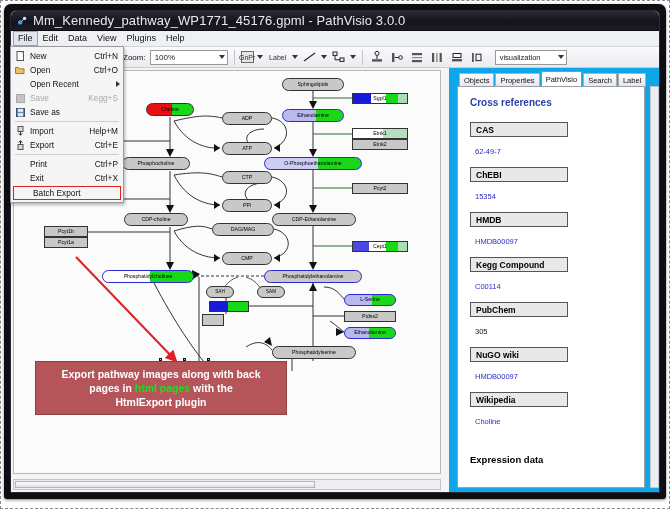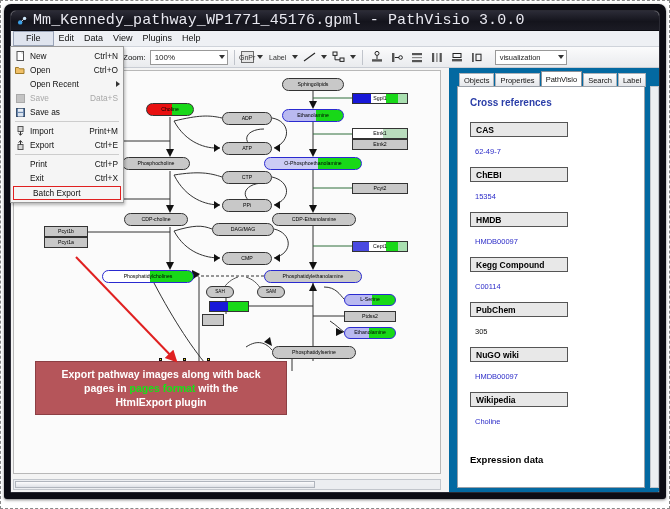--- a/index.html
+++ b/index.html
@@ -42,36 +42,36 @@
     border-bottom: 1px solid #0a0a10;
     display: flex; align-items: center;
     padding-left: 6px;
   }
   #app-icon {
     width: 11px; height: 11px; margin-right: 5px;
     position: relative; flex: 0 0 auto;
   }
   #app-icon svg { display:block; }
   #title-text {
-    color: #e8e8f0; font-size: 15px; letter-spacing: .1px;
-    white-space: nowrap; font-family:Liberation Mono, monospace;
+    color: #e8e8f0; font-size: 13px; letter-spacing: .1px;
+    white-space: nowrap; font-family:Liberation Sans, sans-serif;
   }
   
   #menubar {
     height: 16px; background: #eef0f4;
     border-bottom: 1px solid #cfd3da;
     display: flex; align-items: center; padding-left: 2px;
     position: relative; z-index: 40;
   }
   .menu-item {
     font-size: 9px; color: #111; padding: 1px 5px; line-height: 13px;
     cursor: default; white-space: nowrap;
   }
   .menu-item.active {
-    background: #dfe4ee; border: 1px solid #9aa4b8; padding: 0 12px;
+    background: #dfe4ee; border: 1px solid #9aa4b8; padding: 0 4px;
   }
   
   #toolbar {
     height: 21px; background: linear-gradient(180deg,#fbfbfc,#e9ebee);
     border-bottom: 1px solid #c8ccd3;
     display: flex; align-items: center; gap: 4px; padding-left: 112px;
     position: relative;
   }
   .tb-label { font-size: 8px; color: #111; }
   .zoom-combo {
@@ -137,21 +137,21 @@
   #annotation {
     position: absolute; left: 21px; top: 290px; width: 252px; height: 54px;
     background: #b5555a; border: 1px solid #8c3f44;
     color: #fff; font-size: 10.5px; font-weight: bold;
     display: flex; align-items: center; justify-content: center;
     text-align: center; line-height: 14px; padding: 0 6px; z-index: 20;
   }
   #annotation .hl { color: #19e019; }
   
   #rightpanel {
-    width: 210px; height: 426px; background: #0369a1;
+    width: 210px; height: 426px; background: #0ea5e9;
     padding: 4px 20px 4px 2px; position: relative;
   }
   #tabs { display:flex; align-items:flex-end; height:15px; padding-left:8px; gap:1px; }
   .tab {
     font-size: 7.5px; color:#111; padding: 2px 4px 2px;
     background: linear-gradient(180deg,#fdfdfd,#e3e5e9);
     border: 1px solid #adb1b8; border-bottom: none; line-height: 9px;
   }
   .tab.active { background:#ffffff; font-weight:normal; padding: 3px 4px 3px; border-color:#8e9299;}
   #panel-body {
@@ -486,21 +486,21 @@
                 <marker id="ah" markerWidth="7" markerHeight="7" refX="5" refY="3" orient="auto">
               <polygon points="0,0 6,3 0,6" fill="#e02020"></polygon>
                 </marker>
               </defs>
             <line x1="2" y1="2" x2="102" y2="106" stroke="#e02020" stroke-width="2" marker-end="url(#ah)"></line>
           </svg>
 
           <div id="annotation">
             <span>
               <span>Export pathway images along with back</span><br>
-              <span>pages in </span><span class="hl">pages format</span><span> with the</span><br>
+              <span>pages in </span><span class="hl">html pages</span><span> with the</span><br>
               <span>HtmlExport plugin</span>
             </span>
           </div>
         </div>
         <div id="hscroll-canvas">
           <div class="thumb"></div>
         </div>
       </div>
 
       <div id="rightpanel">
@@ -568,21 +568,21 @@
       <span class="fm-lbl">Open Recent</span>
       <span class="fm-arrow"></span>
     </div>
     <div class="fm-row disabled">
       <span class="fm-ico">
         <svg width="9" height="9">
             <rect x="0.5" y="0.5" width="8" height="8" fill="#c4c4c4" stroke="#aaa"></rect>
           </svg>
       </span>
       <span class="fm-lbl">Save</span>
-      <span class="fm-key">Data+S</span>
+      <span class="fm-key">Kegg+S</span>
     </div>
     <div class="fm-row">
       <span class="fm-ico">
         <svg width="9" height="9">
             <rect x="0.5" y="0.5" width="8" height="8" fill="#6d8ab0" stroke="#39506e"></rect>
             <rect x="2" y="0.8" width="5" height="3" fill="#e8eef6"></rect>
             <rect x="2" y="5" width="5" height="3.5" fill="#dbe4ef"></rect>
           </svg>
       </span>
       <span class="fm-lbl">Save as</span>
@@ -590,21 +590,21 @@
     </div>
     <div class="fm-sep"></div>
     <div class="fm-row">
       <span class="fm-ico">
         <svg width="9" height="10">
             <rect x="2" y="0.5" width="5" height="5" fill="#d8d8d8" stroke="#555"></rect>
             <path d="M4.5 5.5 L4.5 9 M2.6 7.3 L4.5 9.2 L6.4 7.3" stroke="#333" fill="none"></path>
           </svg>
       </span>
       <span class="fm-lbl">Import</span>
-      <span class="fm-key">Print+M</span>
+      <span class="fm-key">Help+M</span>
     </div>
     <div class="fm-row">
       <span class="fm-ico">
         <svg width="9" height="10">
             <rect x="2" y="4.5" width="5" height="5" fill="#d8d8d8" stroke="#555"></rect>
             <path d="M4.5 4.5 L4.5 0.8 M2.6 2.7 L4.5 0.6 L6.4 2.7" stroke="#333" fill="none"></path>
           </svg>
       </span>
       <span class="fm-lbl">Export</span>
       <span class="fm-key">Ctrl+E</span>

